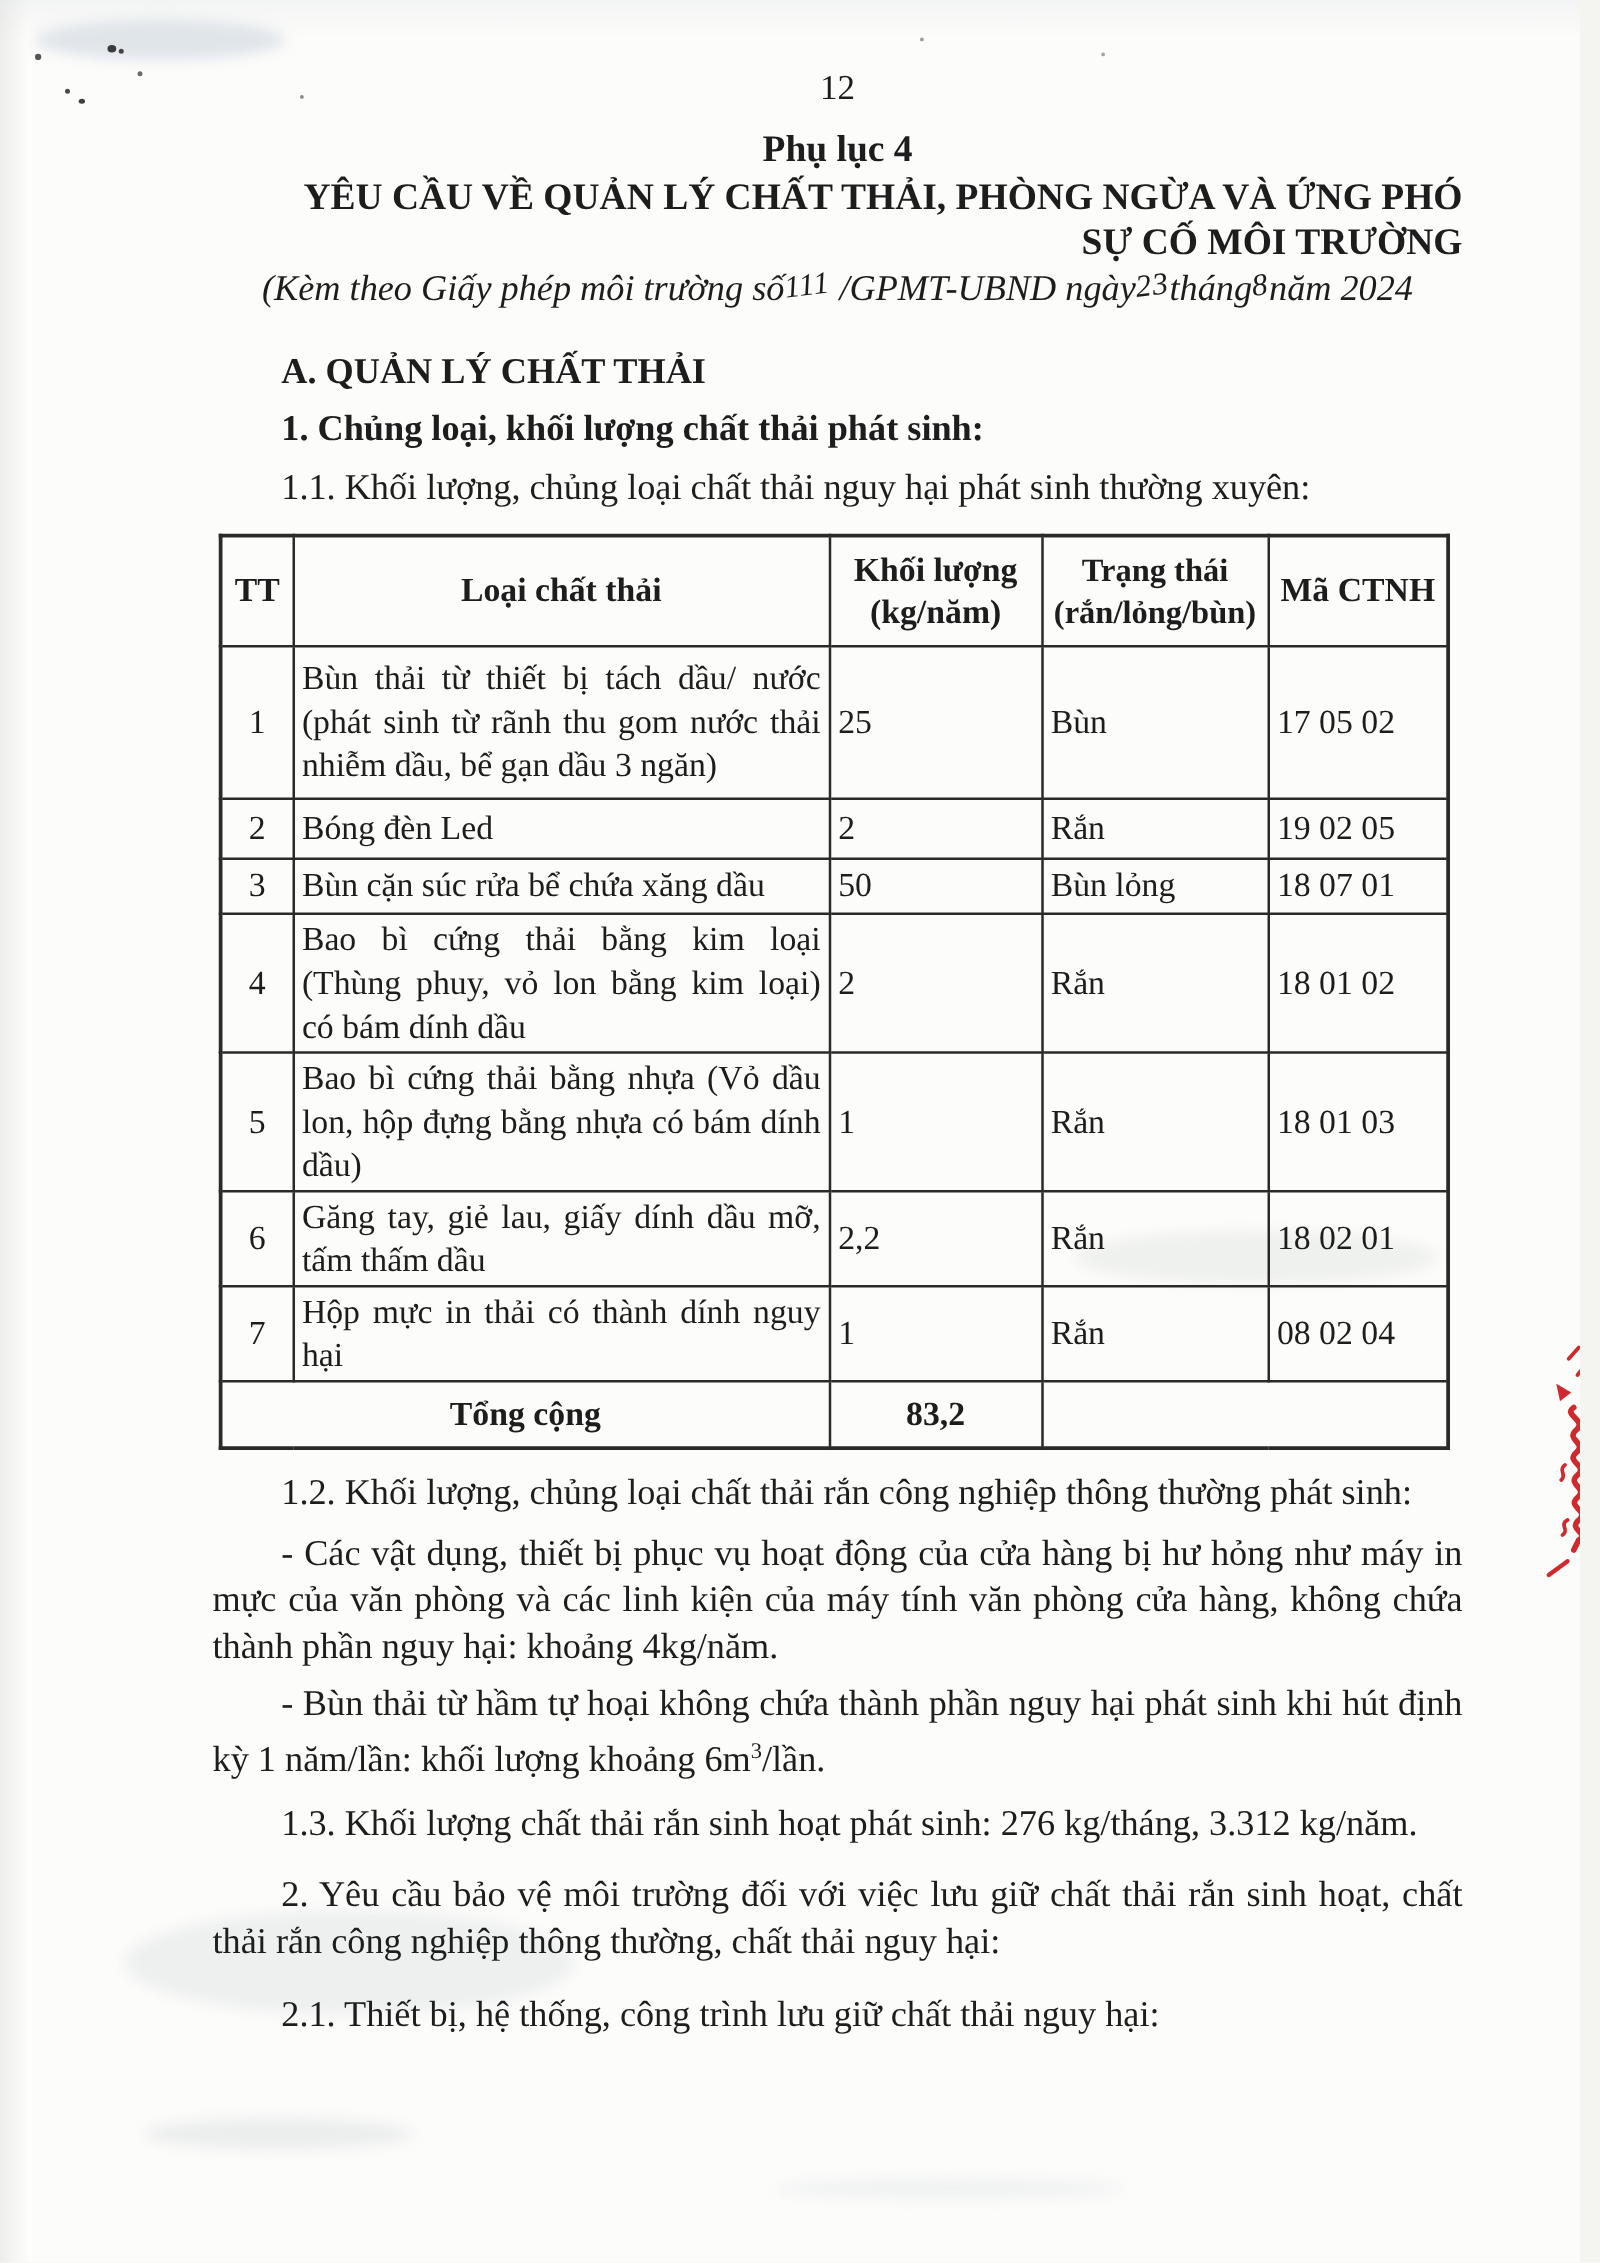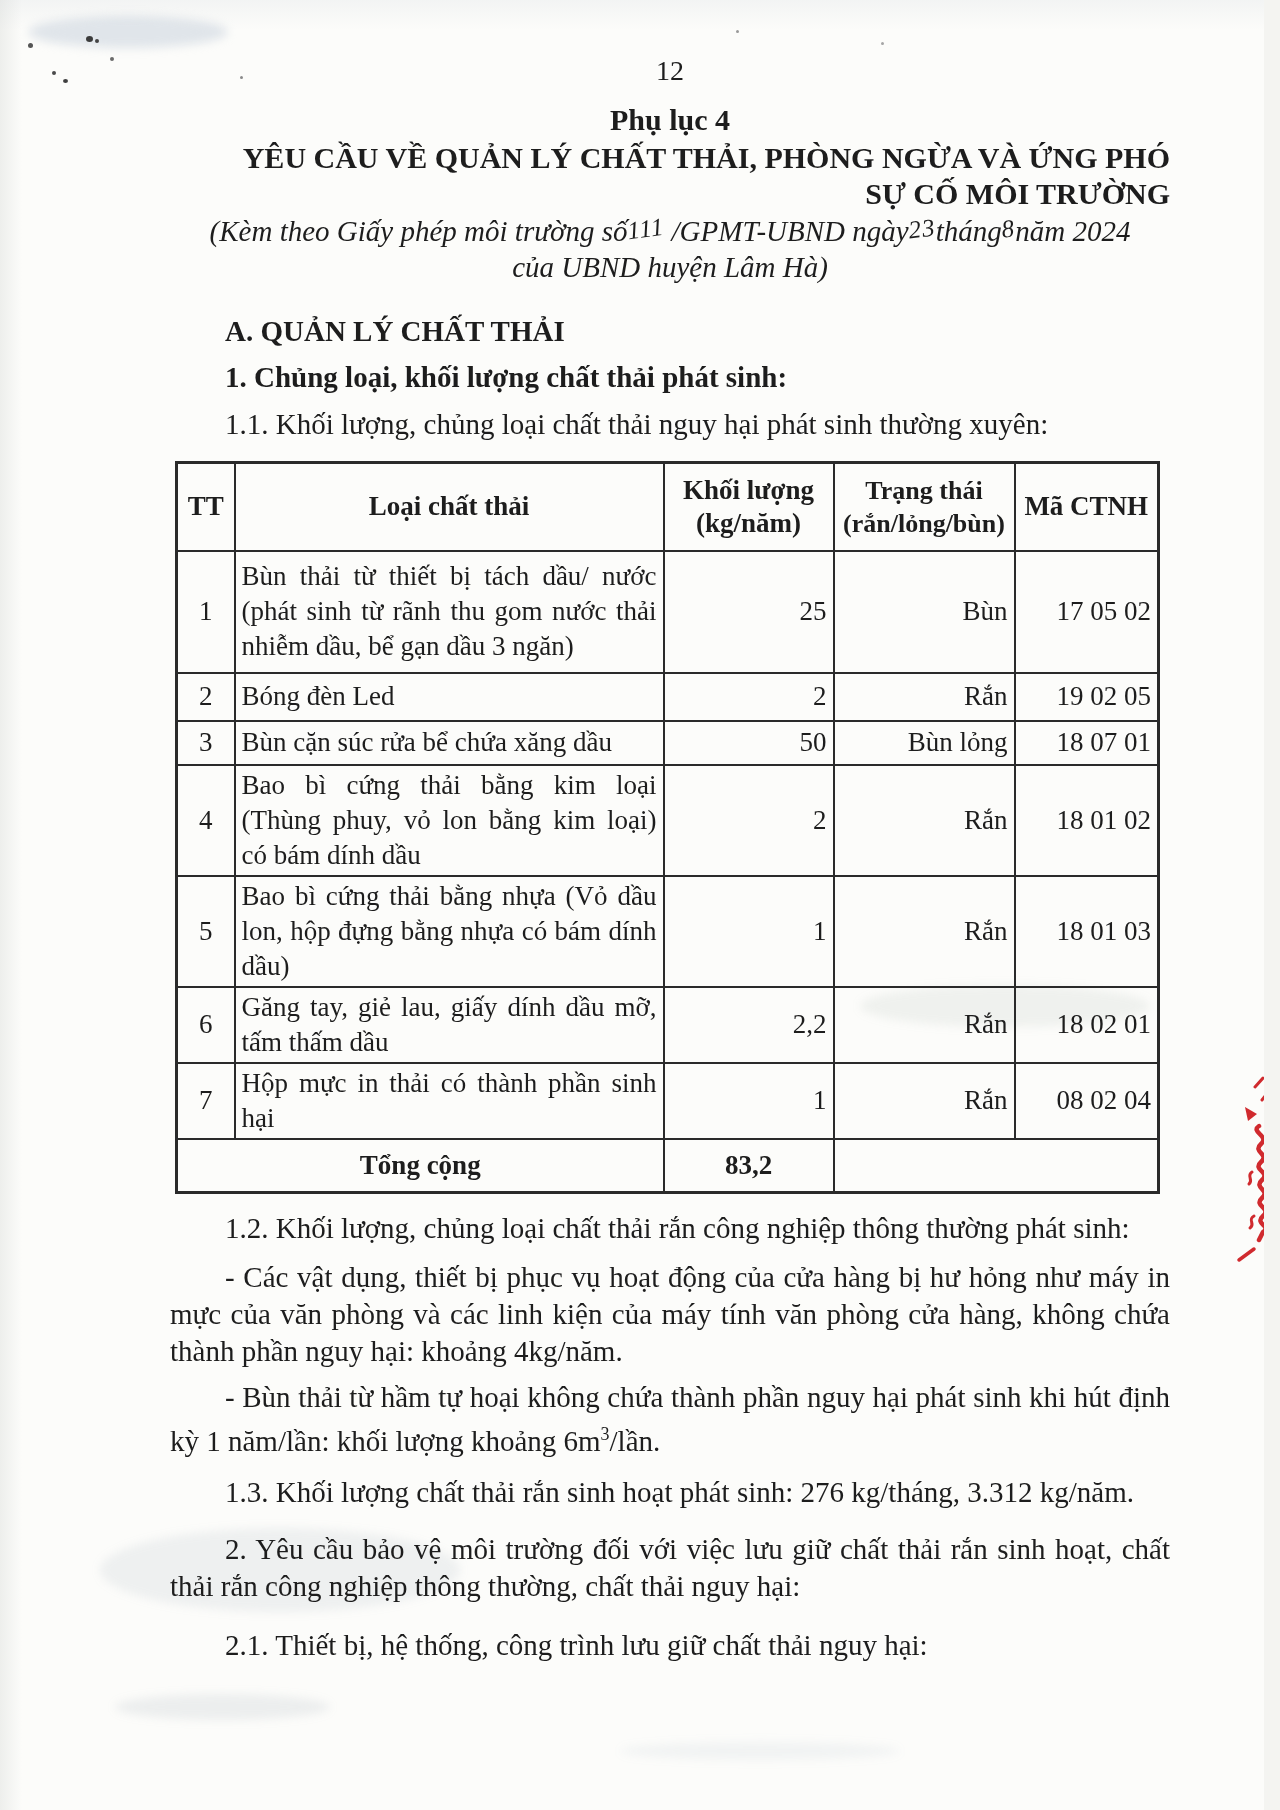--- a/index.html
+++ b/index.html
@@ -32,21 +32,21 @@
   table.waste{
     width:982px;margin:20px 0 0 5px;border-collapse:collapse;
     font-size:27px;table-layout:fixed;
     border:3px solid #2a2a2a;
   }
   table.waste td,table.waste th{border:2px solid #2a2a2a;vertical-align:middle;padding:2px 6px;}
   th.hdr{font-weight:bold;font-size:27px;line-height:33px;text-align:center;padding:6px 2px;}
   tr.hdr-row{height:88px;}
   td.c-tt{text-align:center;}
   td.c-type{text-align:justify;padding:4px 10px 4px 12px;line-height:35px;}
-  td.c-mass,td.c-state,td.c-code{text-align:right;}
+  td.c-mass,td.c-state,td.c-code{text-align:left;}
   tr.r1{height:122px;} tr.r2{height:48px;} tr.r3{height:44px;}
   tr.r4{height:106px;} tr.r5{height:108px;} tr.r6{height:68px;}
   tr.r7{height:66px;} tr.rt{height:54px;}
   td.total-label{text-align:center;font-weight:bold;}
   td.total-mass{text-align:center;font-weight:bold;}
 
   .para{font-size:29px;line-height:37px;text-align:justify;text-indent:55px;margin:12px 0 0;}
   .para.bold{font-weight:normal;}
   .mt16{margin-top:16px;} .mt9{margin-top:9px;} .mt14{margin-top:14px;}
   .mt20{margin-top:20px;} .mt22{margin-top:22px;}
@@ -83,21 +83,20 @@
 
     <div class="appendix">Phụ lục 4</div>
 
     <div class="main-title">
       <span>YÊU CẦU VỀ QUẢN LÝ CHẤT THẢI, PHÒNG NGỪA VÀ ỨNG PHÓ</span><br>
       <span>SỰ CỐ MÔI TRƯỜNG</span>
     </div>
 
     <div class="ref">
       <span>(Kèm theo Giấy phép môi trường số</span><span class="hand">111</span><span> /GPMT-UBND ngày</span><span class="hand">23</span><span>tháng</span><span class="hand">8</span><span>năm 2024</span><br>
-      <span>của UBND huyện Lâm Hà)</span>
     </div>
 
     <p class="h-a">A. QUẢN LÝ CHẤT THẢI</p>
     <p class="h-1">1. Chủng loại, khối lượng chất thải phát sinh:</p>
     <p class="h-11">1.1. Khối lượng, chủng loại chất thải nguy hại phát sinh thường xuyên:</p>
 
     <table class="waste">
       <colgroup>
         <col style="width:58px">
           <col style="width:429px">
@@ -156,21 +155,21 @@
       </tr>
       <tr class="r6">
         <td class="c-tt">6</td>
         <td class="c-type">Găng tay, giẻ lau, giấy dính dầu mỡ, tấm thấm dầu</td>
         <td class="c-mass">2,2</td>
         <td class="c-state">Rắn</td>
         <td class="c-code">18 02 01</td>
       </tr>
       <tr class="r7">
         <td class="c-tt">7</td>
-        <td class="c-type">Hộp mực in thải có thành phần sinh hại</td>
+        <td class="c-type">Hộp mực in thải có thành dính nguy hại</td>
         <td class="c-mass">1</td>
         <td class="c-state">Rắn</td>
         <td class="c-code">08 02 04</td>
       </tr>
       <tr class="rt">
         <td class="total-label" colspan="2">Tổng cộng</td>
         <td class="total-mass">83,2</td>
         <td colspan="2"></td>
       </tr>
     </tbody>

